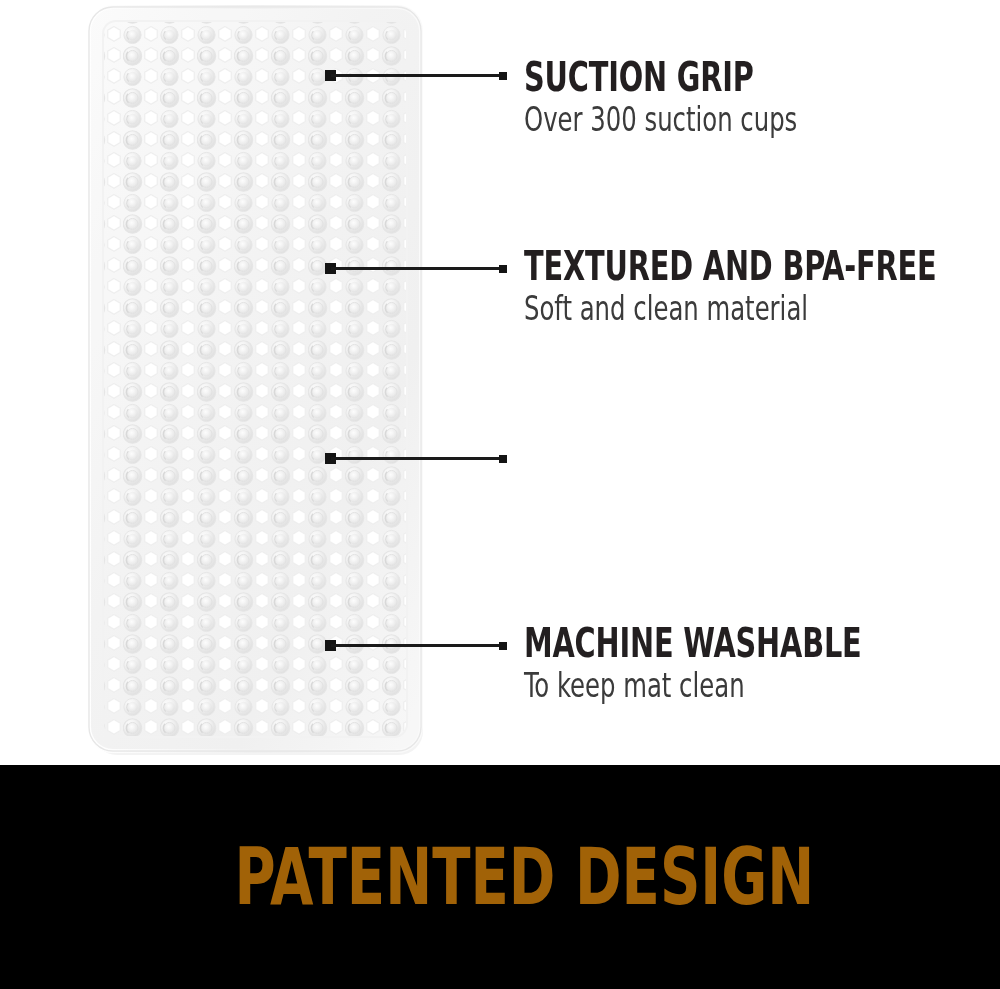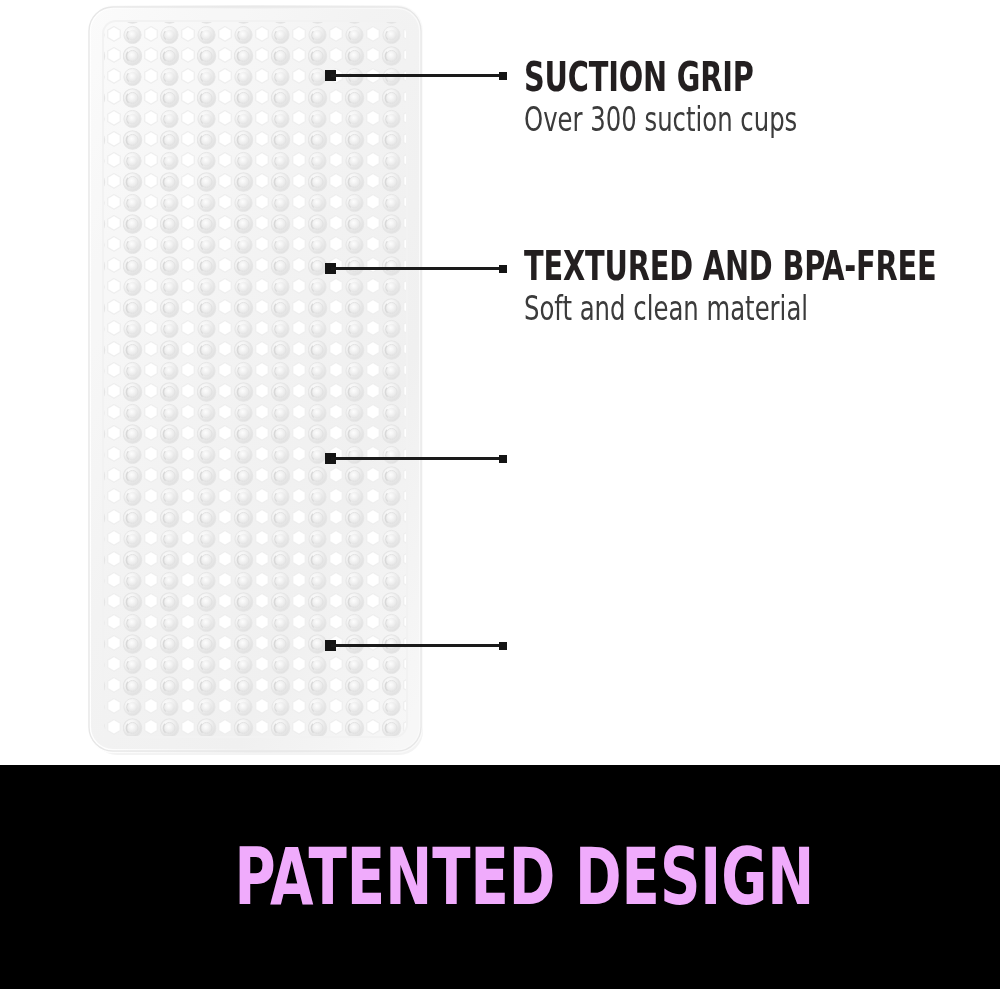--- a/index.html
+++ b/index.html
@@ -107,21 +107,21 @@
     height: 224px;
     background: #000000;
   }
   #banner-text {
     position: absolute;
     left: 0;
     right: 0;
     top: 50%;
     transform: translateY(-50%);
     text-align: center;
-    color: #f0abfc;
+    color: #a16207;
     font-family: "DejaVu Sans Condensed", "Liberation Sans Narrow", "Liberation Sans", sans-serif;
     font-weight: 700;
     font-size: 78px;
     line-height: 84px;
     letter-spacing: 0px;
     white-space: nowrap;
     padding-left: 48px;
   }
   #banner-text > span {
     display: inline-block;
@@ -233,20 +233,24 @@
       <div class="title">SUCTION GRIP</div>
       <div class="subtitle">Over 300 suction cups</div>
     </div>
 
     <div class="callout" style="top:245px;">
       <div class="title">TEXTURED AND BPA-FREE</div>
       <div class="subtitle">Soft and clean material</div>
     </div>
 
 
+    <div class="callout" style="top:622px;">
+      <div class="title">MACHINE WASHABLE</div>
+      <div class="subtitle">To keep mat clean</div>
+    </div>
 
   </div>
 
   <div id="banner">
     <div id="banner-text"><span>PATENTED DESIGN</span></div>
   </div>
 
 </div>
 
 </body></html>

